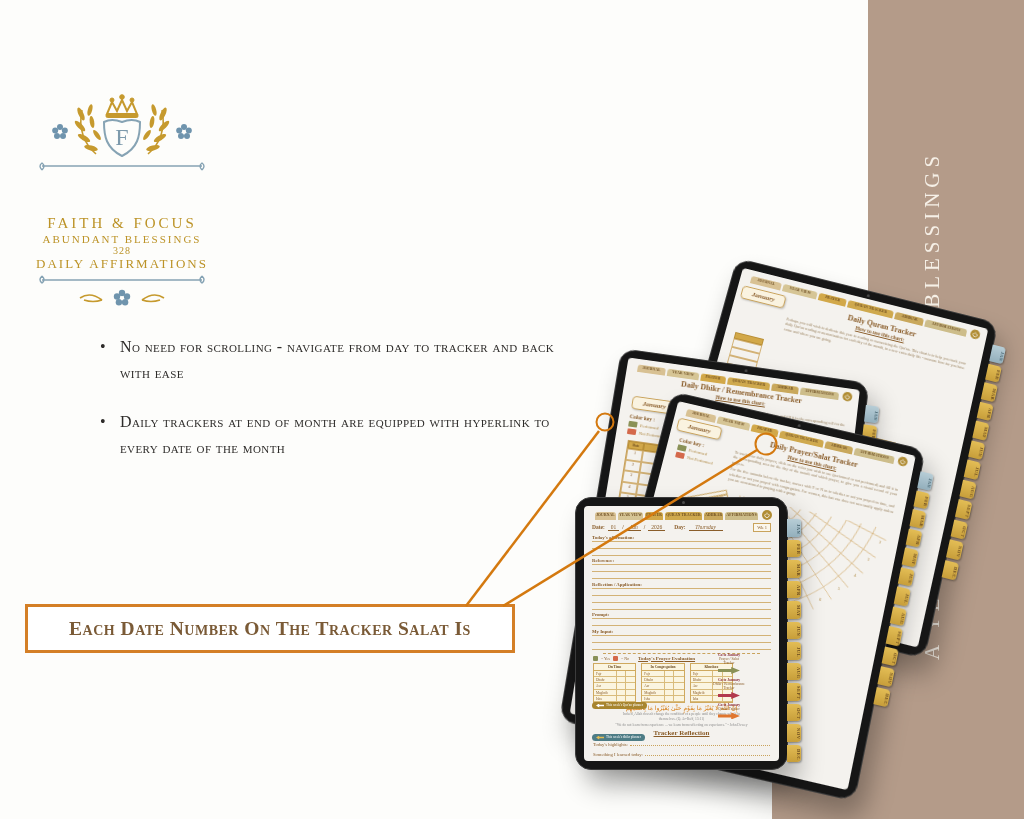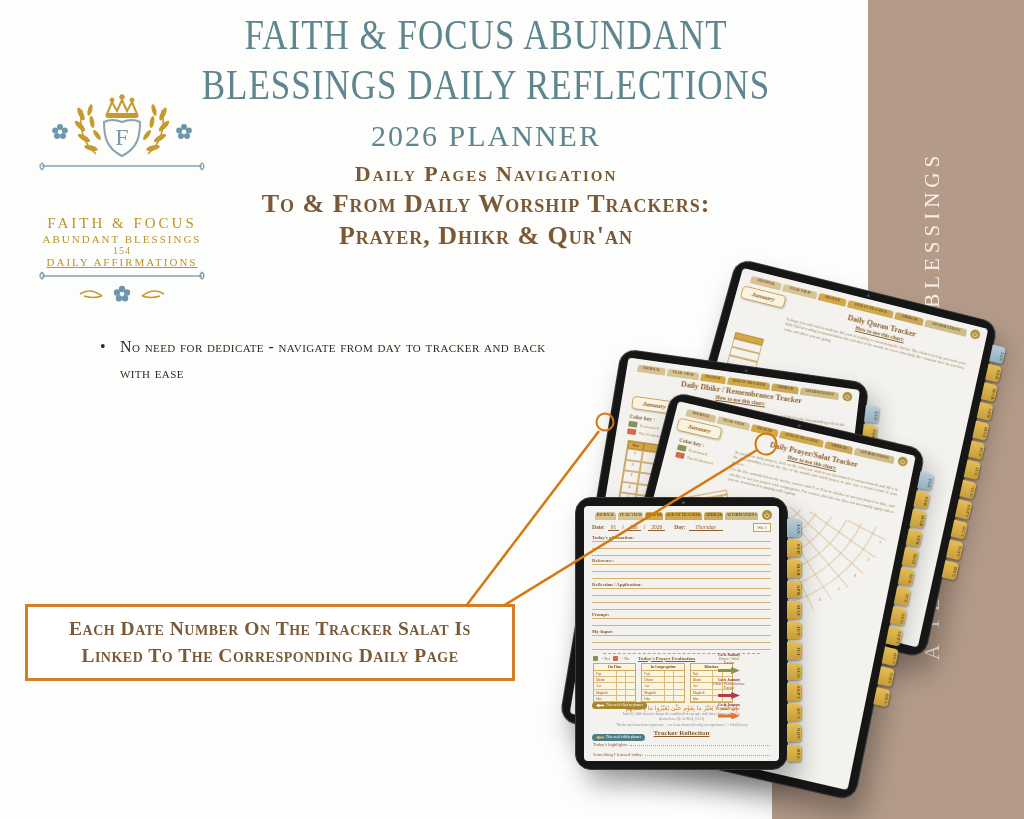--- a/index.html
+++ b/index.html
@@ -19,21 +19,21 @@
     transform:scaleY(1.22); transform-origin:top center; }
   .subtitle { color:#5d868f; font-size:30px; letter-spacing:2px; margin-top:26px; }
   .h-brown1 { color:#7a5a36; font-weight:bold; font-variant:small-caps; font-size:22px; letter-spacing:2px; margin-top:8px; }
   .h-brown2 { color:#7a5a36; font-weight:bold; font-variant:small-caps; font-size:26px; letter-spacing:1px; margin-top:2px; }
 
   
   .logo { position:absolute; left:24px; top:92px; width:196px; text-align:center; z-index:2; }
   .logo .brand1 { color:#bc9327; font-size:15px; letter-spacing:3px; margin-top:1px; }
   .logo .brand2 { color:#bc9327; font-size:11px; letter-spacing:2px; margin-top:1px; }
   .logo .brand3 { color:#bc9327; font-size:10px; letter-spacing:1px; }
-  .logo .brand4 { color:#bc9327; font-size:11px; letter-spacing:2px;text-decoration:underline; }
+  .logo .brand4 { color:#bc9327; font-size:13px; letter-spacing:2px; }
 
   
   .bullets { position:absolute; left:98px; top:334px; width:482px; z-index:1; }
   .bullet { position:relative; padding-left:22px; margin-bottom:24px;
     font-variant:small-caps; font-size:16px; line-height:1.6; color:#2e2c2a; letter-spacing:.4px; }
   .bullet::before { content:"•"; position:absolute; left:2px; top:0; color:#2e2c2a; }
 
   
   .callout { position:absolute; left:25px; top:604px; width:490px; z-index:1;
     background:#fff; border:3px solid #d47f26; padding:8px 6px; text-align:center; }
@@ -152,30 +152,20 @@
 </style>
 </head>
 <body>
 
 <div id="canvas">
 
   <div class="sidebar"></div>
   <div class="sidebar-patch"></div>
   <div class="sidebar-vtext">A YEAR OF PLANNING &amp; BLESSINGS</div>
 
-  <div class="header">
-    <div class="main-title">
-      <div>FAITH &amp; FOCUS ABUNDANT</div>
-      <div>BLESSINGS DAILY REFLECTIONS</div>
-    </div>
-    <div class="subtitle">2026 PLANNER</div>
-    <div class="h-brown1">Daily Pages Navigation</div>
-    <div class="h-brown2">To &amp; From Daily Worship Trackers:</div>
-    <div class="h-brown2">Prayer, Dhikr &amp; Qur'an</div>
-  </div>
 
   <div class="logo">
     <svg width="196" height="118" viewBox="0 0 196 118">
 
       <g stroke="#c69a2e" fill="#c69a2e">
         <path d="M83 22 L88 10 L93 19 L98 8 L103 19 L108 10 L113 22 Z" fill="#fdfdfb" stroke-width="2"></path>
         <circle cx="88" cy="8" r="2"></circle>
           <circle cx="98" cy="5" r="2.3"></circle>
           <circle cx="108" cy="8" r="2"></circle>
         <rect x="82" y="22" width="32" height="3.5" rx="1.5"></rect>
@@ -223,46 +213,46 @@
           <circle cx="-3" cy="4" r="3"></circle>
             <circle cx="-4.8" cy="-1.5" r="3"></circle>
             <circle cx="0" cy="0" r="1.6" fill="#fdfdfb"></circle>
         </g>
       </g>
 
       <path d="M18 78 Q14 74 18 71 Q22 74 18 78 M18 74 H178 M178 78 Q182 74 178 71 Q174 74 178 78" stroke="#86a3b4" stroke-width="1.4" fill="none"></path>
     </svg>
     <div class="brand1">FAITH &amp; FOCUS</div>
     <div class="brand2">ABUNDANT BLESSINGS</div>
-    <div class="brand3">154</div>
+    <div class="brand3">328</div>
     <div class="brand4">DAILY AFFIRMATIONS</div>
     <svg width="196" height="40" viewBox="0 0 196 40">
       <path d="M18 4 Q14 8 18 11 Q22 8 18 4 M18 8 H178 M178 4 Q182 8 178 11 Q174 8 178 4" stroke="#86a3b4" stroke-width="1.4" fill="none"></path>
       <g transform="translate(98,26)" fill="#6f94ad">
         <circle cx="0" cy="-5" r="3.2"></circle>
           <circle cx="5" cy="-1.5" r="3.2"></circle>
           <circle cx="3.1" cy="4.2" r="3.2"></circle>
         <circle cx="-3.1" cy="4.2" r="3.2"></circle>
           <circle cx="-5" cy="-1.5" r="3.2"></circle>
           <circle cx="0" cy="0" r="1.7" fill="#fdfdfb"></circle>
       </g>
       <g stroke="#c69a2e" stroke-width="1.6" fill="none">
         <path d="M78 28 C70 22 62 22 56 26 M78 28 C72 30 66 30 60 28"></path>
         <path d="M118 28 C126 22 134 22 140 26 M118 28 C124 30 130 30 136 28"></path>
       </g>
     </svg>
   </div>
 
   <div class="bullets">
-    <div class="bullet">No need for dedicate - navigate from day to tracker and back with ease</div>
+    <div class="bullet">No need for scrolling - navigate from day to tracker and back with ease</div>
+    <div class="bullet">Daily trackers at end of month are equipped with hyperlink to every date of the month</div>
   </div>
 
   <div class="callout">
     <div>Each Date Number On The Tracker Salat Is</div>
-    <div>Linked To The Corresponding Daily Page</div>
   </div>
 
   <div class="tablet t-quran">
     <div class="bezel">
       <div class="camera"></div>
       <div class="screen">
         <div class="tabrow">
           <div style="display:flex;flex:1;gap:2px">
               <span class="tab">JOURNAL</span>
               <span class="tab">YEAR VIEW</span>

